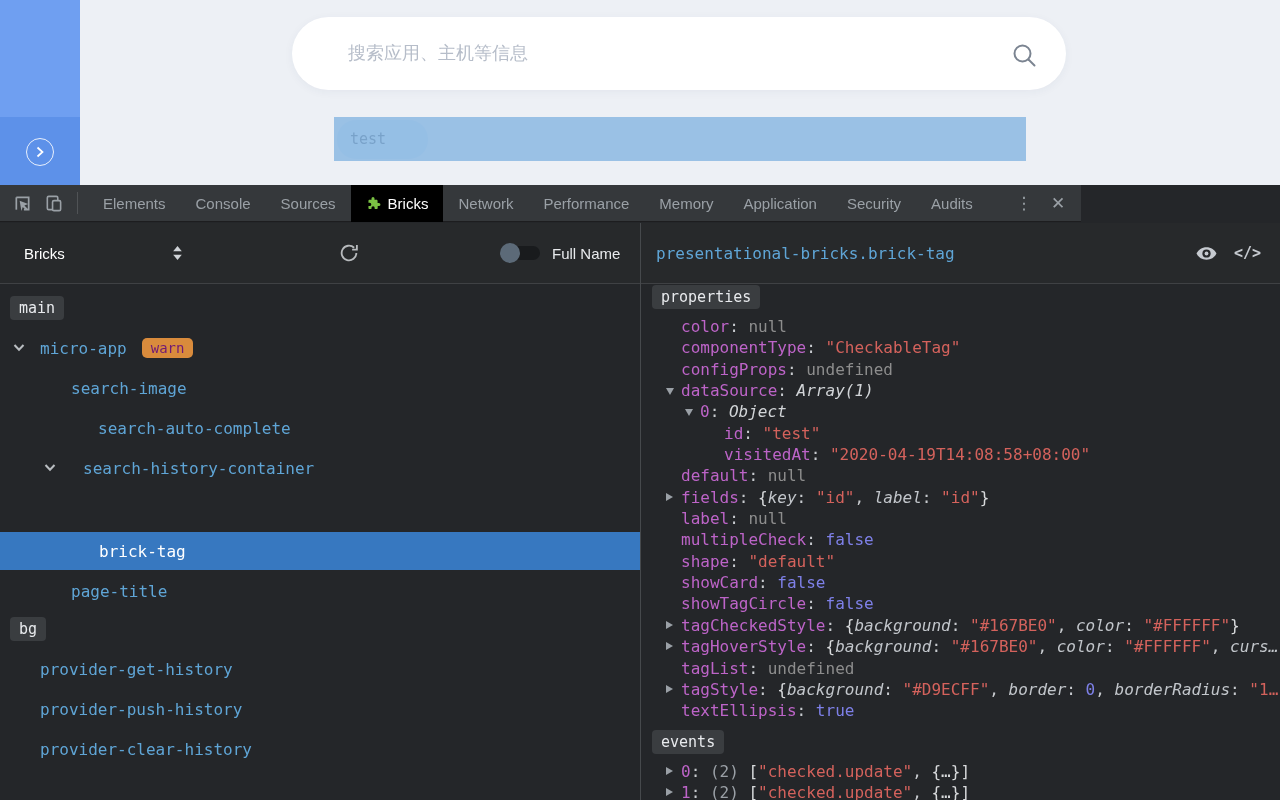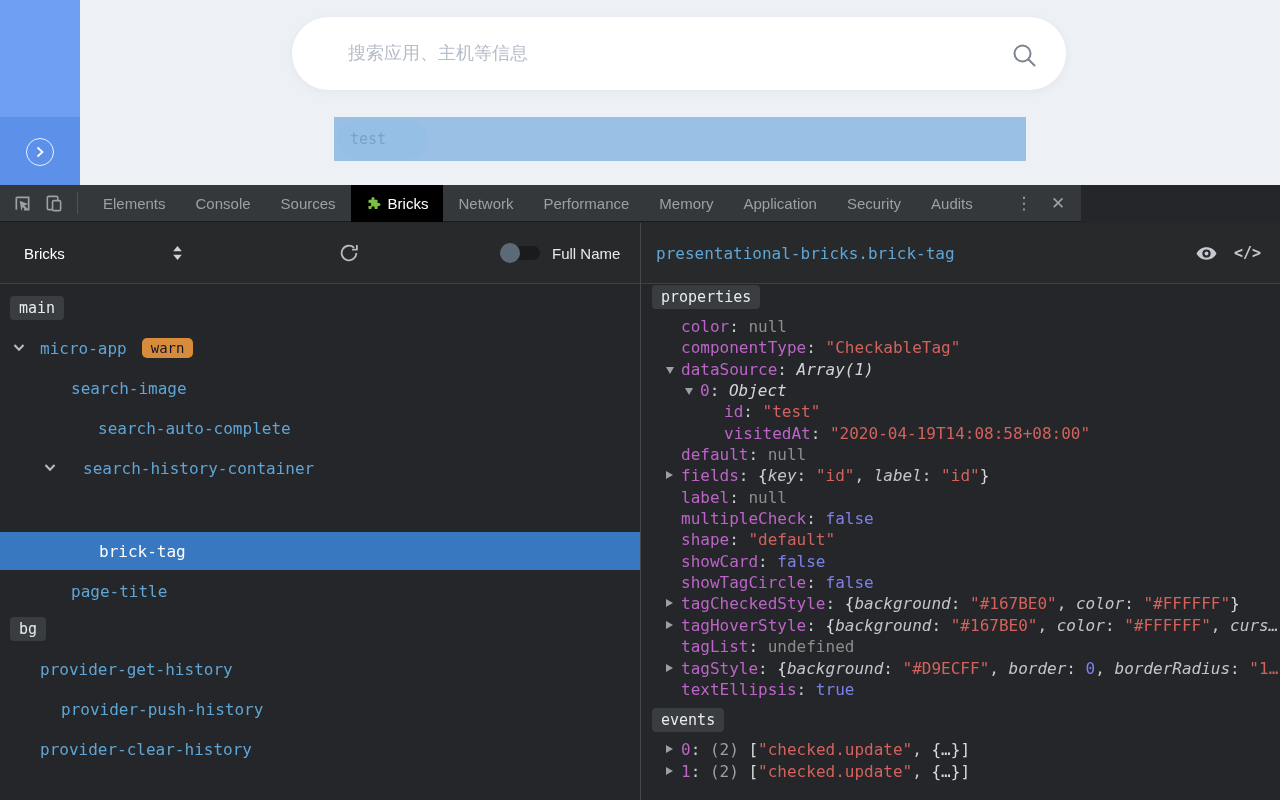--- a/index.html
+++ b/index.html
@@ -59,21 +59,21 @@
           padding-top:11px; }
   .badge { display:inline-block; background:#3a3d40; color:#e8eaed; border-radius:4px;
            padding:3px 9px; font-size:15px; }
   .tree .badge-row { margin-left:10px; }
   .tree .node-row + .badge-row { margin-top:6px; }
   .tree .badge-row + .node-row { margin-top:8px; }
   .node-row { height:40px; display:flex; align-items:center; position:relative;
               color:#5fa5d6; font-size:16px; }
   .node-row.selected { background:#3778c0; color:#fff; height:38px; margin:1px 0; }
   .node-chevron { position:absolute; display:flex; }
-  .warn-badge { display:inline-block; margin-left:15px; background:#d98b3c; color:#0f172a;
+  .warn-badge { display:inline-block; margin-left:15px; background:#d98b3c; color:#701a75;
                 border-radius:5px; padding:2px 9px; font-size:14px; }
 
   
   .props { position:absolute; left:641px; top:100px; width:639px; height:650px; overflow:hidden;
            }
   .props .badge-row { margin-left:11px; }
   .prows { margin-top:7px; }
   .erows { margin-top:7px; }
   .props .badge-row.events { margin-top:8px; }
   .prow { position:relative; height:21.35px; line-height:21.35px; font-size:16px;
@@ -236,33 +236,34 @@
       <div class="node-row selected" style="padding-left: 99px; margin-top: 44px;">
         <span>brick-tag</span>
       </div>
       <div class="node-row" style="padding-left: 71px;">
         <span>page-title</span>
       </div>
       <div class="badge-row"><span class="badge">bg</span></div>
       <div class="node-row" style="padding-left: 40px;">
         <span>provider-get-history</span>
       </div>
-      <div class="node-row" style="padding-left: 61px;">
+      <div class="node-row" style="padding-left: 40px;">
         <span>provider-push-history</span>
       </div>
       <div class="node-row" style="padding-left: 40px;">
         <span>provider-clear-history</span>
       </div>
     </div>
 
   <div class="props mono">
     <div class="badge-row"><span class="badge">properties</span></div>
     <div class="prows" id="props-host">
         <div class="prow ind-base"><span class="k">color</span><span class="p">: </span><span class="g">null</span></div>
         <div class="prow ind-base"><span class="k">componentType</span><span class="p">: </span><span class="s">"CheckableTag"</span></div>
+        <div class="prow ind-base"><span class="k">configProps</span><span class="p">: </span><span class="g">undefined</span></div>
         <div class="prow ind-base"><span class="exp down exp-base"></span><span class="k">dataSource</span><span class="p">: </span><span class="it">Array(1)</span></div>
         <div class="prow ind-n1"><span class="exp down exp-n1"></span><span class="k">0</span><span class="p">: </span><span class="it">Object</span></div>
         <div class="prow ind-n2"><span class="k">id</span><span class="p">: </span><span class="s">"test"</span></div>
         <div class="prow ind-n2"><span class="k">visitedAt</span><span class="p">: </span><span class="s">"2020-04-19T14:08:58+08:00"</span></div>
         <div class="prow ind-base"><span class="k">default</span><span class="p">: </span><span class="g">null</span></div>
         <div class="prow ind-base"><span class="exp right exp-base"></span><span class="k">fields</span><span class="p">: </span><span class="w">{</span><span class="ik">key</span><span class="p">: </span><span class="s">"id"</span><span class="p">, </span><span class="ik">label</span><span class="p">: </span><span class="s">"id"</span><span class="w">}</span></div>
         <div class="prow ind-base"><span class="k">label</span><span class="p">: </span><span class="g">null</span></div>
         <div class="prow ind-base"><span class="k">multipleCheck</span><span class="p">: </span><span class="b">false</span></div>
         <div class="prow ind-base"><span class="k">shape</span><span class="p">: </span><span class="s">"default"</span></div>
         <div class="prow ind-base"><span class="k">showCard</span><span class="p">: </span><span class="b">false</span></div>

